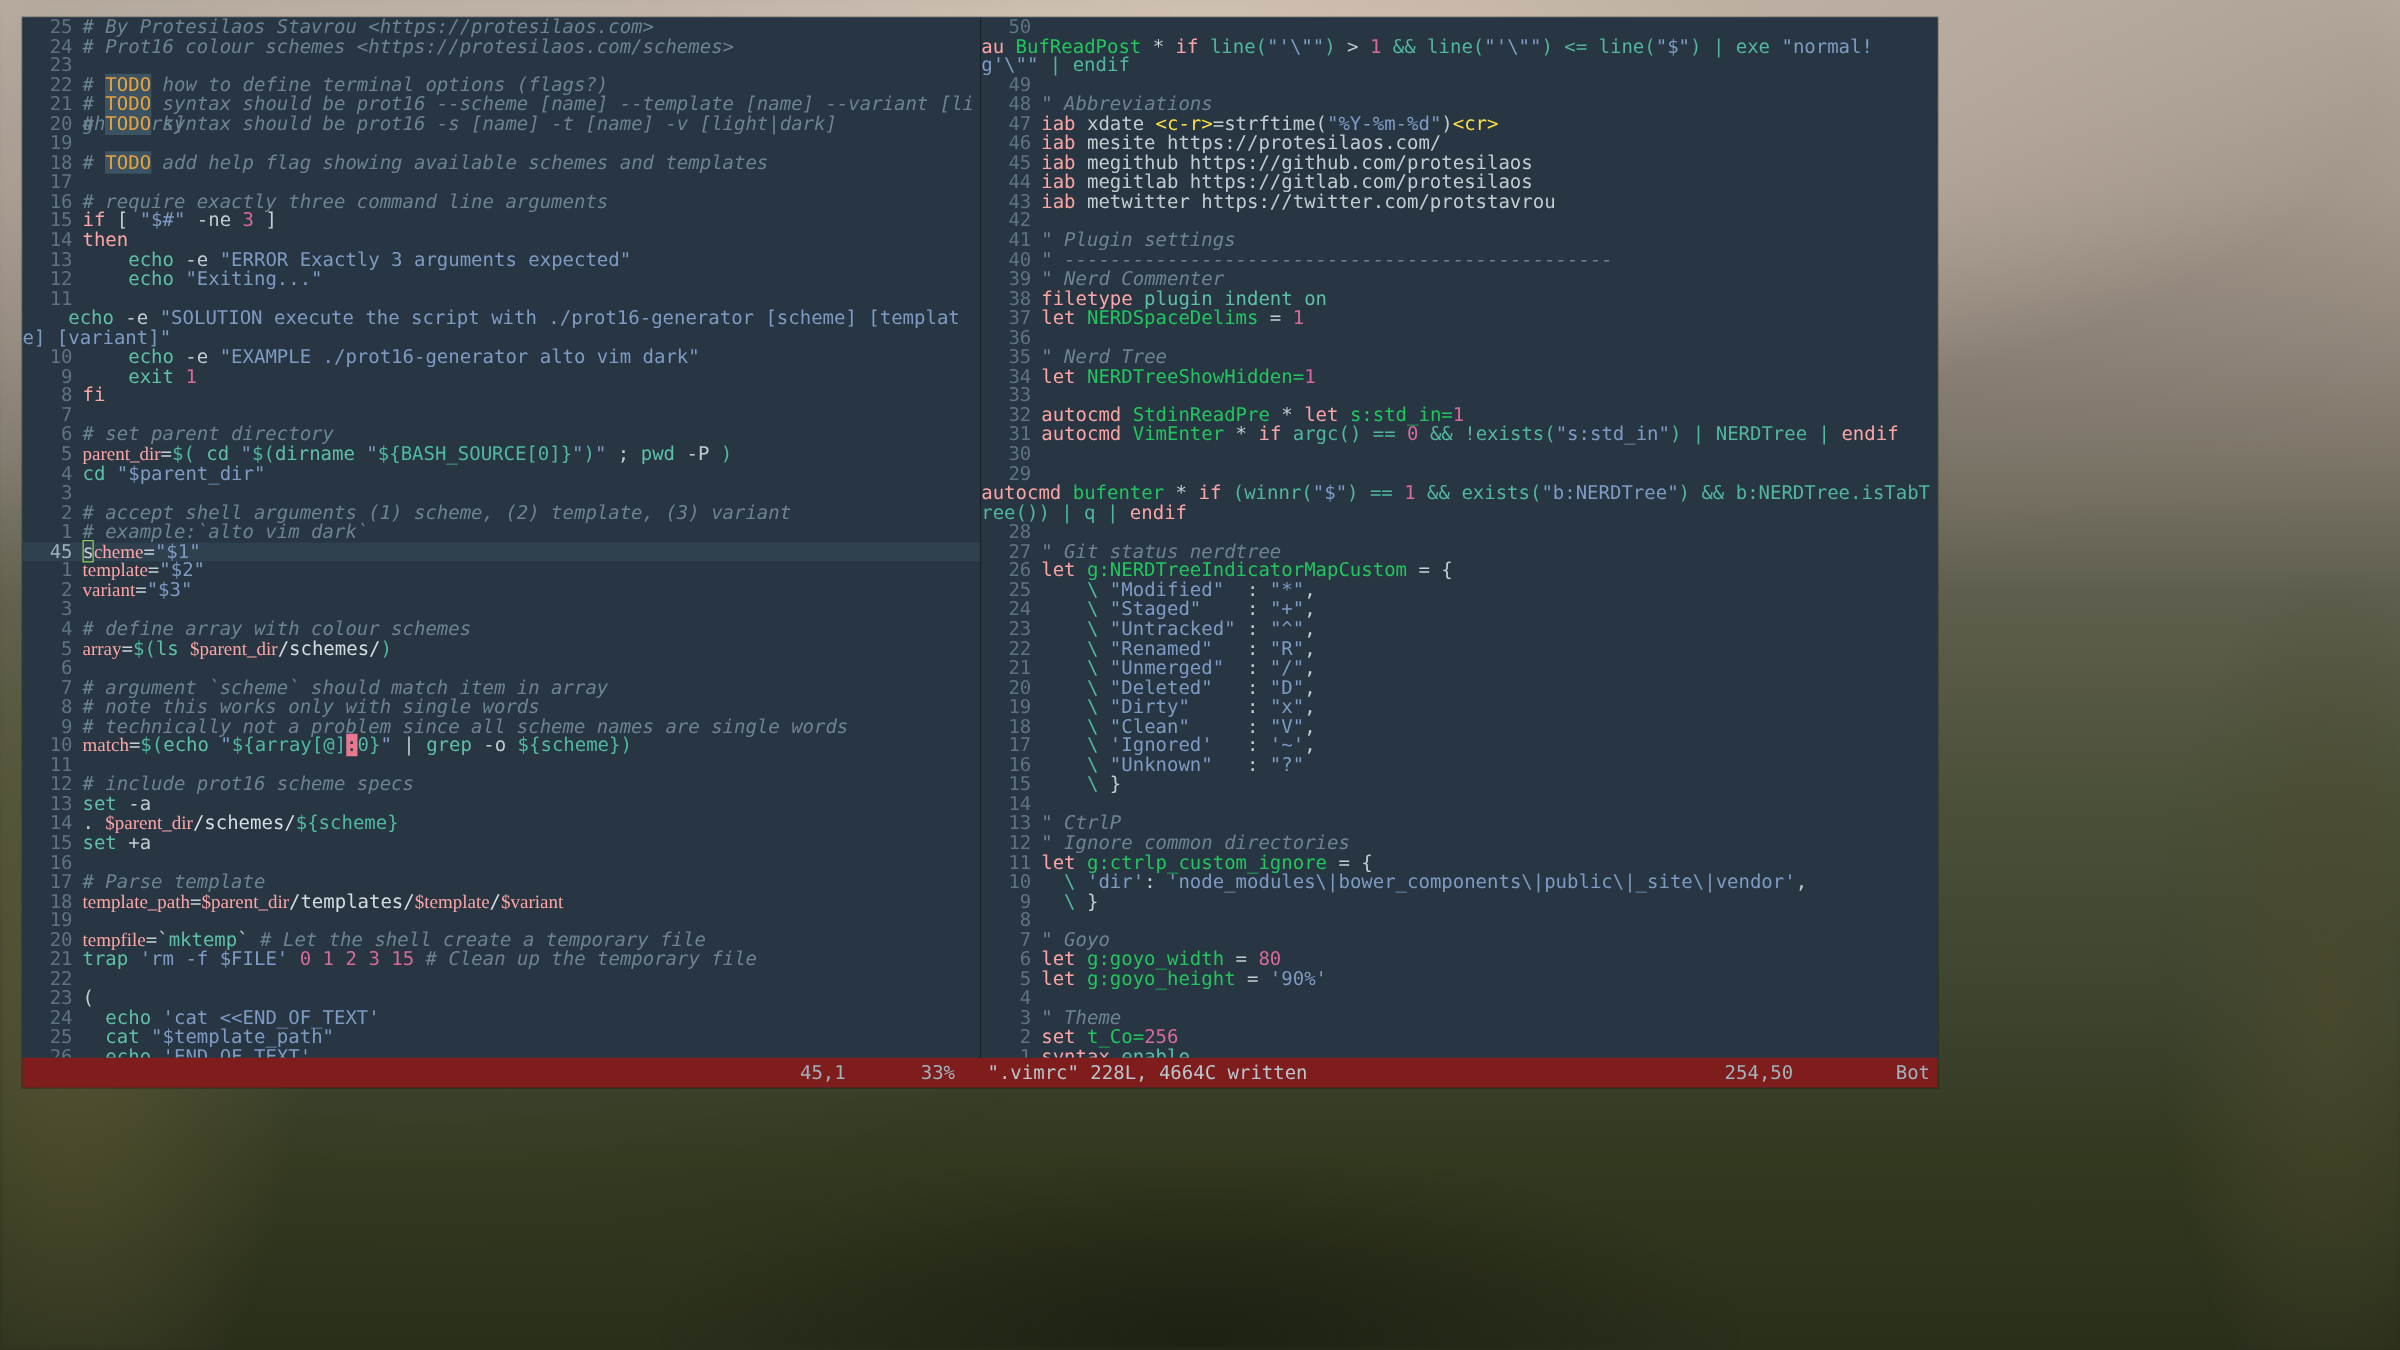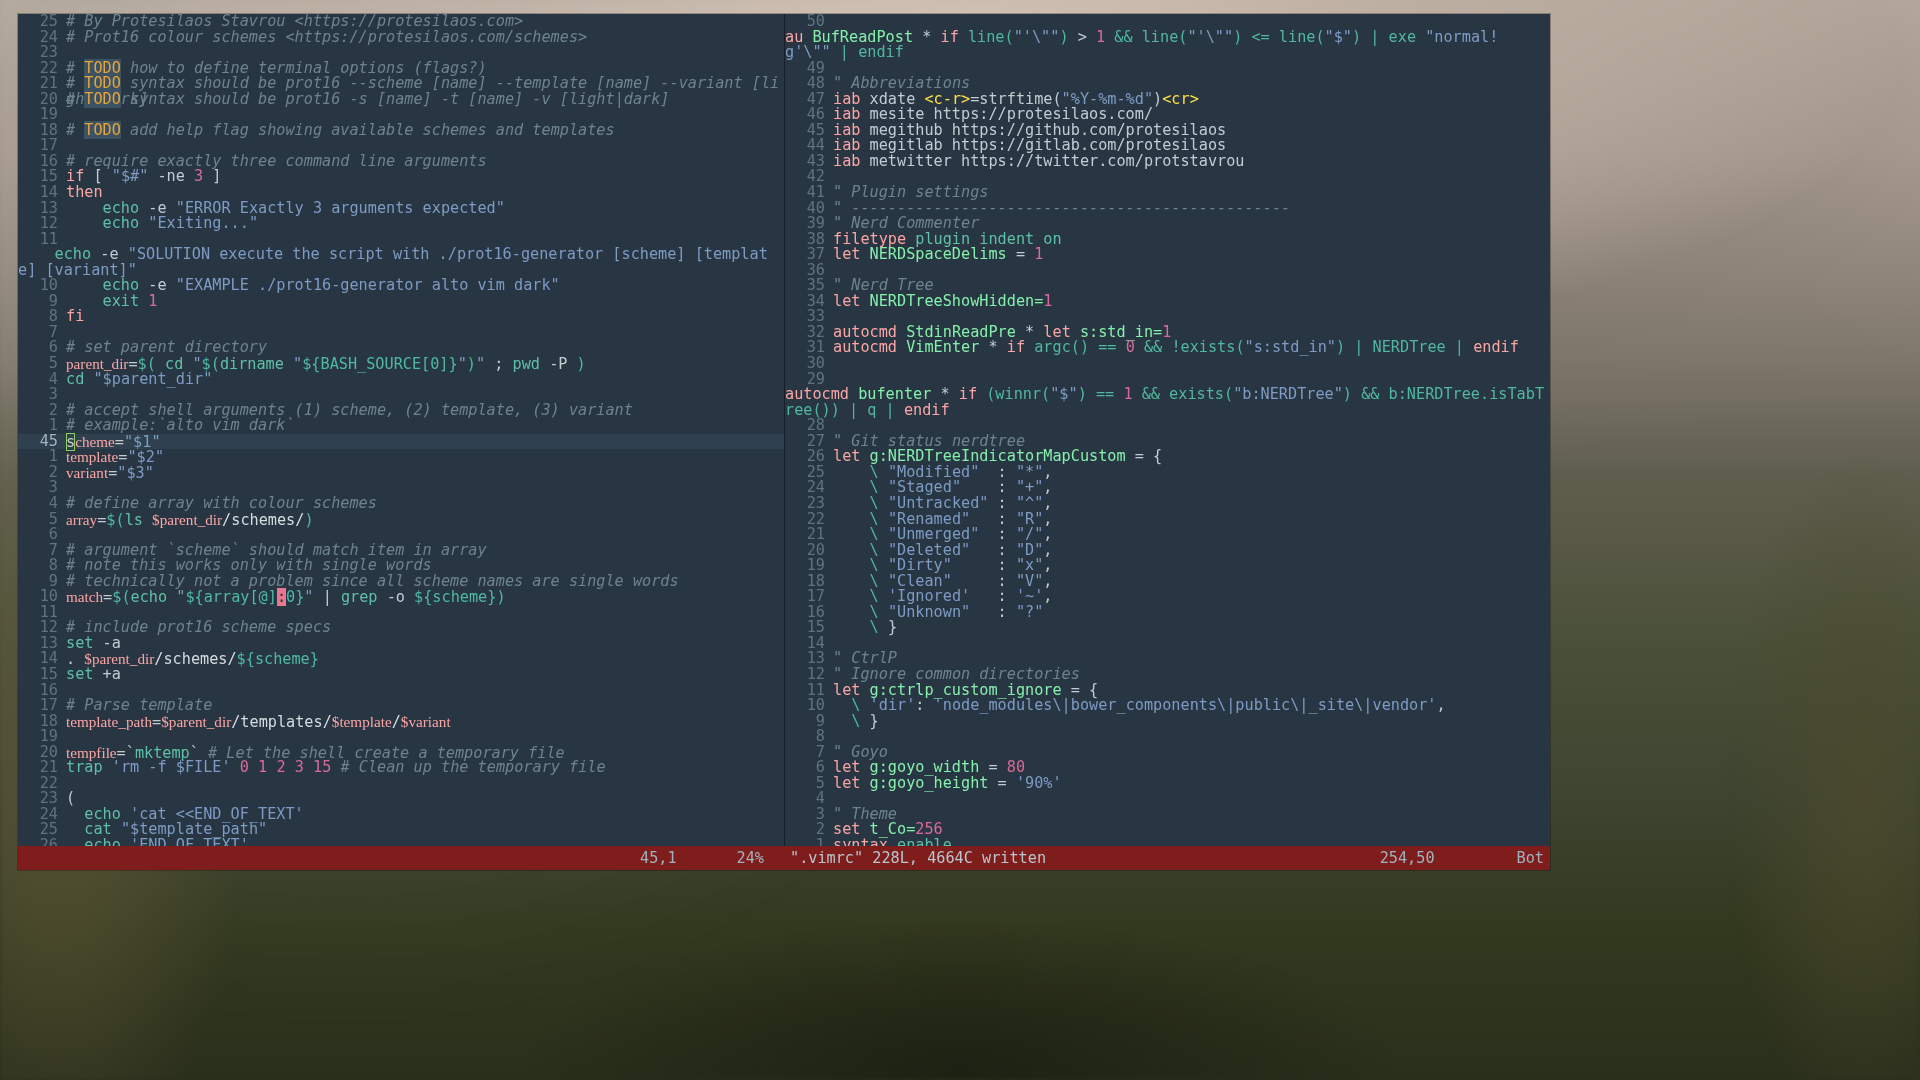--- a/index.html
+++ b/index.html
@@ -57,21 +57,21 @@
   .cur-row{background:#2f414e;}
 
   
   .c-comment{color:#6d8490;font-style:italic;}
   .c-todo{background:#3c5363;color:#e8a33d;}
   .c-kw{color:#fca5a5;}
   .c-kw2{color:#5fc0a8;}
   .c-str{color:#7e9bc4;}
   .c-num{color:#d96a9a;}
   .c-var{color:#fca5a5;font-family:Liberation Serif, serif;}
-  .c-ident{color:#86efac;}
+  .c-ident{color:#22c55e;}
   .c-plain{color:#c3ccd2;}
   .c-op{color:#4fb9a3;}
   .c-path{color:#d6dde2;}
   .c-spec{color:#fde047;}
   .c-line{color:#51b79f;}
   .c-match{background:#e8788f;color:#263440;}
   .cursor-box{outline:1px solid #8ccf5f;outline-offset:-1px;color:#c3ccd2;}
   .cursor-block{background:#b9c6cd;color:#263440;}
   .status-spacer{flex:1;}
   .status-cell{padding:0 6px;}
@@ -97,21 +97,21 @@
       <div class="pane pane-right">
         <div class="code" id="right-code"><div class="ln wrap"><span class="num">50</span><span class="txt"><span class="c-kw">au</span><span class="c-ident"> BufReadPost </span><span class="c-plain">*</span><span class="c-plain"> </span><span class="c-kw">if</span><span class="c-line"> line(</span><span class="c-str">"'\""</span><span class="c-line">) </span><span class="c-plain">&gt; </span><span class="c-num">1</span><span class="c-line"> &amp;&amp; line(</span><span class="c-str">"'\""</span><span class="c-line">) &lt;= line(</span><span class="c-str">"$"</span><span class="c-line">) | exe </span><span class="c-str">"normal! g'\""</span><span class="c-line"> | endif</span></span></div><div class="ln"><span class="num">49</span><span class="txt"></span></div><div class="ln"><span class="num">48</span><span class="txt"><span class="c-comment">"</span><span class="c-comment"> Abbreviations</span></span></div><div class="ln"><span class="num">47</span><span class="txt"><span class="c-kw">iab</span><span class="c-plain"> xdate </span><span class="c-spec">&lt;c-r&gt;</span><span class="c-plain">=strftime(</span><span class="c-str">"%Y-%m-%d"</span><span class="c-plain">)</span><span class="c-spec">&lt;cr&gt;</span></span></div><div class="ln"><span class="num">46</span><span class="txt"><span class="c-kw">iab</span><span class="c-plain"> mesite https://protesilaos.com/</span></span></div><div class="ln"><span class="num">45</span><span class="txt"><span class="c-kw">iab</span><span class="c-plain"> megithub https://github.com/protesilaos</span></span></div><div class="ln"><span class="num">44</span><span class="txt"><span class="c-kw">iab</span><span class="c-plain"> megitlab https://gitlab.com/protesilaos</span></span></div><div class="ln"><span class="num">43</span><span class="txt"><span class="c-kw">iab</span><span class="c-plain"> metwitter https://twitter.com/protstavrou</span></span></div><div class="ln"><span class="num">42</span><span class="txt"></span></div><div class="ln"><span class="num">41</span><span class="txt"><span class="c-comment">"</span><span class="c-comment"> Plugin settings</span></span></div><div class="ln"><span class="num">40</span><span class="txt"><span class="c-comment">"</span><span class="c-comment"> ------------------------------------------------</span></span></div><div class="ln"><span class="num">39</span><span class="txt"><span class="c-comment">"</span><span class="c-comment"> Nerd Commenter</span></span></div><div class="ln"><span class="num">38</span><span class="txt"><span class="c-kw">filetype</span><span class="c-kw2"> plugin indent on</span></span></div><div class="ln"><span class="num">37</span><span class="txt"><span class="c-kw">let</span><span class="c-ident"> NERDSpaceDelims </span><span class="c-plain">= </span><span class="c-num">1</span></span></div><div class="ln"><span class="num">36</span><span class="txt"></span></div><div class="ln"><span class="num">35</span><span class="txt"><span class="c-comment">"</span><span class="c-comment"> Nerd Tree</span></span></div><div class="ln"><span class="num">34</span><span class="txt"><span class="c-kw">let</span><span class="c-ident"> NERDTreeShowHidden=</span><span class="c-num">1</span></span></div><div class="ln"><span class="num">33</span><span class="txt"></span></div><div class="ln"><span class="num">32</span><span class="txt"><span class="c-kw">autocmd</span><span class="c-ident"> StdinReadPre </span><span class="c-plain">*</span><span class="c-plain"> </span><span class="c-kw">let</span><span class="c-ident"> s:std_in=</span><span class="c-num">1</span></span></div><div class="ln"><span class="num">31</span><span class="txt"><span class="c-kw">autocmd</span><span class="c-ident"> VimEnter </span><span class="c-plain">*</span><span class="c-plain"> </span><span class="c-kw">if</span><span class="c-line"> argc() == </span><span class="c-num">0</span><span class="c-line"> &amp;&amp; !exists(</span><span class="c-str">"s:std_in"</span><span class="c-line">) | NERDTree | </span><span class="c-kw">endif</span></span></div><div class="ln"><span class="num">30</span><span class="txt"></span></div><div class="ln wrap"><span class="num">29</span><span class="txt"><span class="c-kw">autocmd</span><span class="c-ident"> bufenter </span><span class="c-plain">*</span><span class="c-plain"> </span><span class="c-kw">if</span><span class="c-line"> (winnr(</span><span class="c-str">"$"</span><span class="c-line">) == </span><span class="c-num">1</span><span class="c-line"> &amp;&amp; exists(</span><span class="c-str">"b:NERDTree"</span><span class="c-line">) &amp;&amp; b:NERDTree.isTabTree()) | q | </span><span class="c-kw">endif</span></span></div><div class="ln"><span class="num">28</span><span class="txt"></span></div><div class="ln"><span class="num">27</span><span class="txt"><span class="c-comment">"</span><span class="c-comment"> Git status nerdtree</span></span></div><div class="ln"><span class="num">26</span><span class="txt"><span class="c-kw">let</span><span class="c-ident"> g:NERDTreeIndicatorMapCustom </span><span class="c-plain">= {</span></span></div><div class="ln"><span class="num">25</span><span class="txt"><span class="c-op">    \ </span><span class="c-str">"Modified"</span><span class="c-plain">  : </span><span class="c-str">"*"</span><span class="c-plain">,</span></span></div><div class="ln"><span class="num">24</span><span class="txt"><span class="c-op">    \ </span><span class="c-str">"Staged"</span><span class="c-plain">    : </span><span class="c-str">"+"</span><span class="c-plain">,</span></span></div><div class="ln"><span class="num">23</span><span class="txt"><span class="c-op">    \ </span><span class="c-str">"Untracked"</span><span class="c-plain"> : </span><span class="c-str">"^"</span><span class="c-plain">,</span></span></div><div class="ln"><span class="num">22</span><span class="txt"><span class="c-op">    \ </span><span class="c-str">"Renamed"</span><span class="c-plain">   : </span><span class="c-str">"R"</span><span class="c-plain">,</span></span></div><div class="ln"><span class="num">21</span><span class="txt"><span class="c-op">    \ </span><span class="c-str">"Unmerged"</span><span class="c-plain">  : </span><span class="c-str">"/"</span><span class="c-plain">,</span></span></div><div class="ln"><span class="num">20</span><span class="txt"><span class="c-op">    \ </span><span class="c-str">"Deleted"</span><span class="c-plain">   : </span><span class="c-str">"D"</span><span class="c-plain">,</span></span></div><div class="ln"><span class="num">19</span><span class="txt"><span class="c-op">    \ </span><span class="c-str">"Dirty"</span><span class="c-plain">     : </span><span class="c-str">"x"</span><span class="c-plain">,</span></span></div><div class="ln"><span class="num">18</span><span class="txt"><span class="c-op">    \ </span><span class="c-str">"Clean"</span><span class="c-plain">     : </span><span class="c-str">"V"</span><span class="c-plain">,</span></span></div><div class="ln"><span class="num">17</span><span class="txt"><span class="c-op">    \ </span><span class="c-str">'Ignored'</span><span class="c-plain">   : </span><span class="c-str">'~'</span><span class="c-plain">,</span></span></div><div class="ln"><span class="num">16</span><span class="txt"><span class="c-op">    \ </span><span class="c-str">"Unknown"</span><span class="c-plain">   : </span><span class="c-str">"?"</span></span></div><div class="ln"><span class="num">15</span><span class="txt"><span class="c-op">    \ </span><span class="c-plain">}</span></span></div><div class="ln"><span class="num">14</span><span class="txt"></span></div><div class="ln"><span class="num">13</span><span class="txt"><span class="c-comment">"</span><span class="c-comment"> CtrlP</span></span></div><div class="ln"><span class="num">12</span><span class="txt"><span class="c-comment">"</span><span class="c-comment"> Ignore common directories</span></span></div><div class="ln"><span class="num">11</span><span class="txt"><span class="c-kw">let</span><span class="c-ident"> g:ctrlp_custom_ignore </span><span class="c-plain">= {</span></span></div><div class="ln"><span class="num">10</span><span class="txt"><span class="c-op">  \ </span><span class="c-str">'dir'</span><span class="c-plain">: </span><span class="c-str">'node_modules\|bower_components\|public\|_site\|vendor'</span><span class="c-plain">,</span></span></div><div class="ln"><span class="num">9</span><span class="txt"><span class="c-op">  \ </span><span class="c-plain">}</span></span></div><div class="ln"><span class="num">8</span><span class="txt"></span></div><div class="ln"><span class="num">7</span><span class="txt"><span class="c-comment">"</span><span class="c-comment"> Goyo</span></span></div><div class="ln"><span class="num">6</span><span class="txt"><span class="c-kw">let</span><span class="c-ident"> g:goyo_width </span><span class="c-plain">= </span><span class="c-num">80</span></span></div><div class="ln"><span class="num">5</span><span class="txt"><span class="c-kw">let</span><span class="c-ident"> g:goyo_height </span><span class="c-plain">= </span><span class="c-str">'90%'</span></span></div><div class="ln"><span class="num">4</span><span class="txt"></span></div><div class="ln"><span class="num">3</span><span class="txt"><span class="c-comment">"</span><span class="c-comment"> Theme</span></span></div><div class="ln"><span class="num">2</span><span class="txt"><span class="c-kw">set</span><span class="c-ident"> t_Co=</span><span class="c-num">256</span></span></div><div class="ln"><span class="num">1</span><span class="txt"><span class="c-kw">syntax</span><span class="c-kw2"> enable</span></span></div><div class="ln cur-row"><span class="num cur">228</span><span class="txt"><span class="c-kw">colorscheme</span><span class="c-ident"> flowerbed_dar</span><span class="cursor-block">k</span></span></div></div>
       </div>
 
     </div>
 
     <div class="bottombar">
       <div class="half left">
         <span class="status-cell">45,1</span>
         <span style="display:inline-block;width:48px"></span>
-        <span class="status-cell">24%</span>
+        <span class="status-cell">33%</span>
       </div>
       <div class="half right">
         <span class="msg">".vimrc" 228L, 4664C written</span>
         <span class="status-spacer"></span>
         <span class="status-cell">254,50</span>
         <span style="display:inline-block;width:70px"></span>
         <span class="status-cell">Bot</span>
       </div>
     </div>
   </div>

